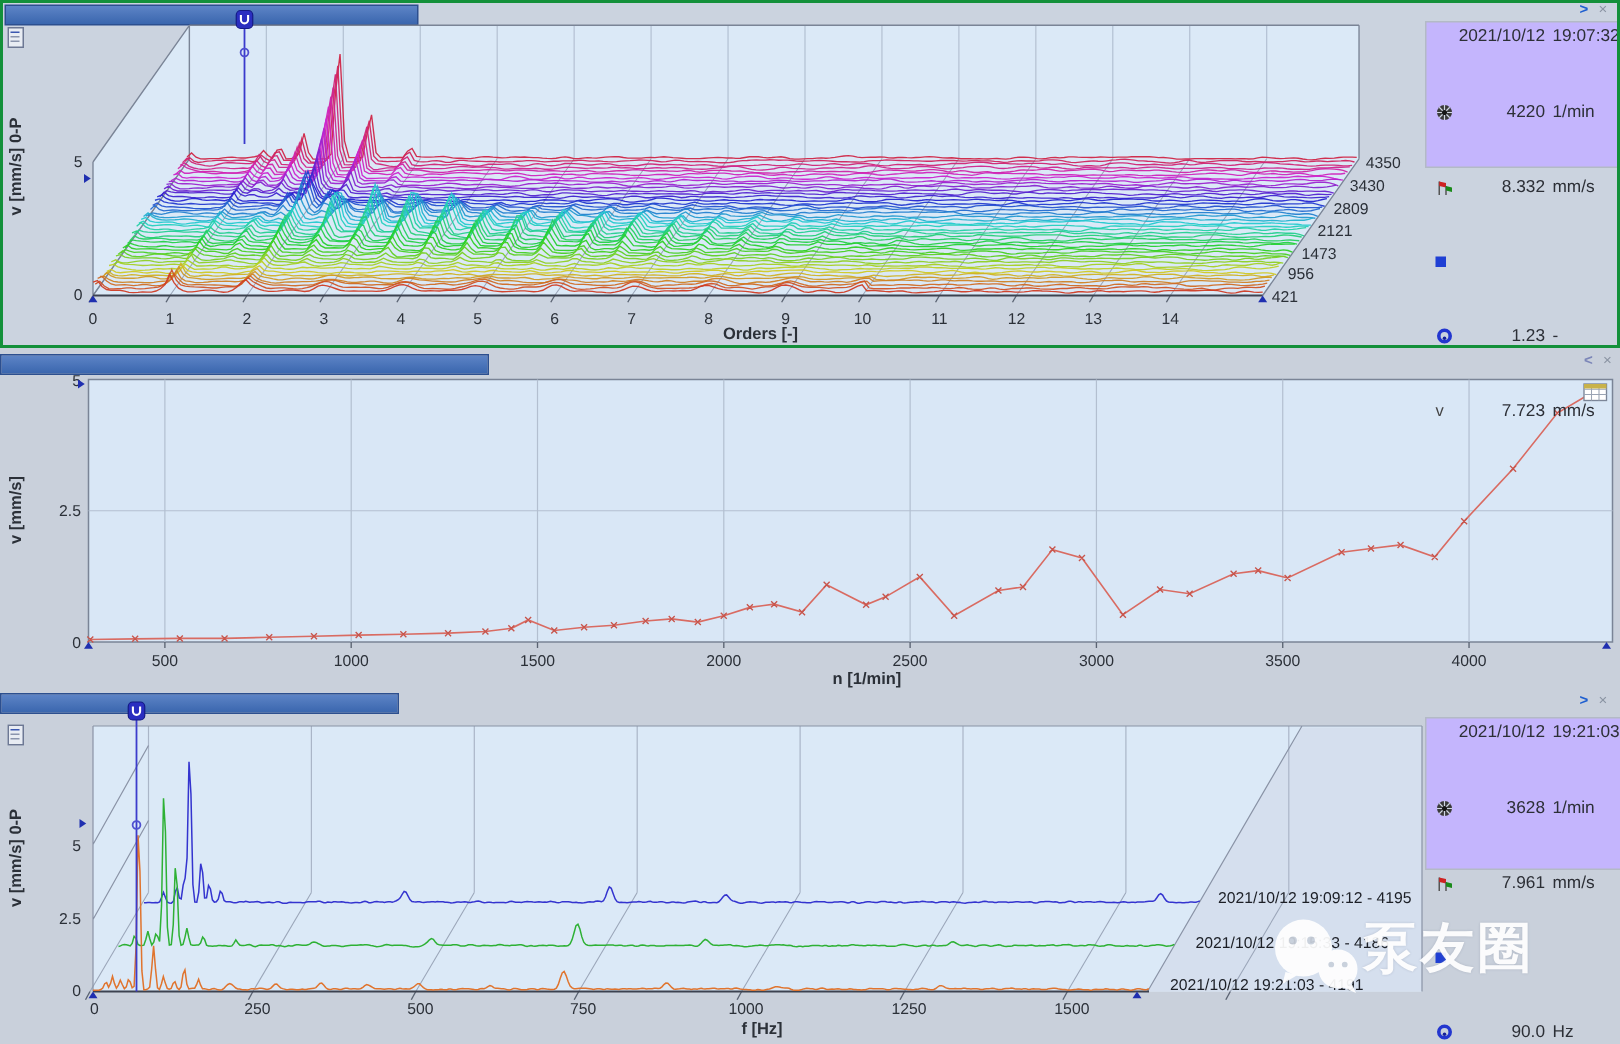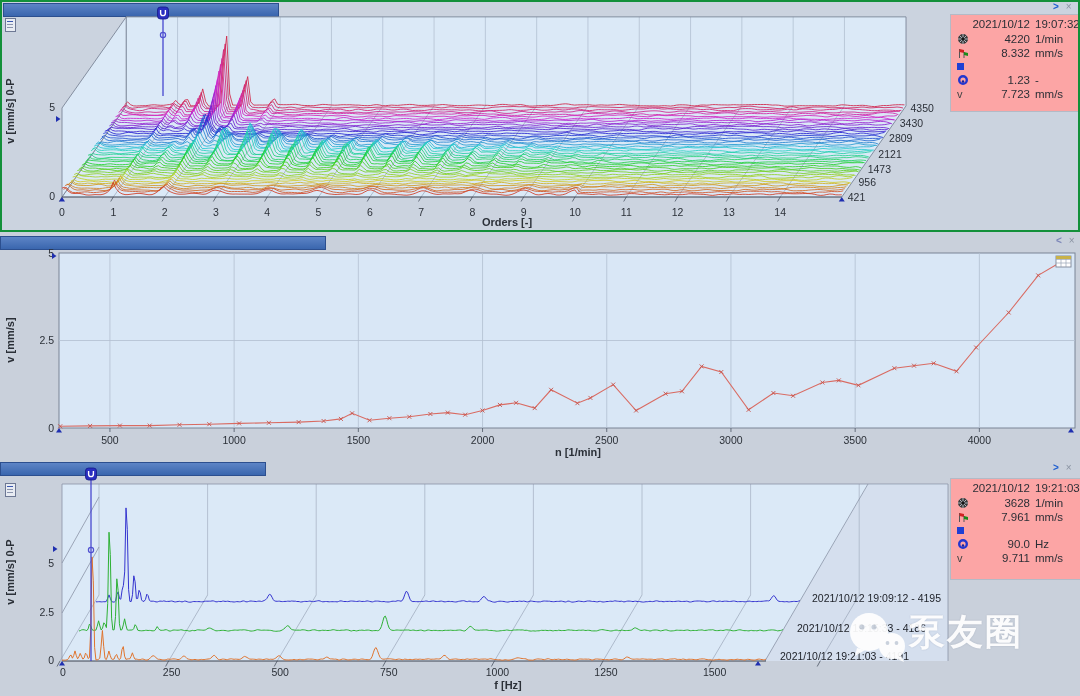--- a/index.html
+++ b/index.html
@@ -8,22 +8,22 @@
   .panel{position:absolute;left:0;width:1080px;}
   .titlebar{position:absolute;height:12px;background:linear-gradient(#5d84c6,#3a66ae);border:1px solid #2c4f8f;z-index:1;}
   .hdr-btns{position:absolute;z-index:7;font-size:10px;line-height:10px;letter-spacing:2px;}
   .hdr-btns .arr{color:#1f5fd0;font-weight:bold;cursor:pointer;}
   .hdr-btns .arr.gray{color:#7c86b8;}
   .hdr-btns .x{color:#8a93a2;cursor:pointer;}
   .corner-icon{position:absolute;width:9px;height:12px;background:#e8ecf3;border:1px solid #6d7894;z-index:3;}
   .corner-icon:before{content:"";position:absolute;left:1px;top:2px;width:6px;height:1px;background:#3a57b0;box-shadow:0 3px 0 #8a94ad,0 6px 0 #8a94ad;}
   svg.plot{position:absolute;left:0;top:0;z-index:2;}
   .green-frame{position:absolute;left:0;top:0;width:1076px;height:228px;border:2px solid #13903a;z-index:6;pointer-events:none;}
-  .info-box{position:absolute;left:950px;width:129px;background:#fca5a5;border:1px solid #b3bac6;border-right:none;z-index:5;font-size:11.5px;color:#2c2f36;}
-  .info-row{display:flex;align-items:center;height:14.5px;padding:0 5px 0 6px;}
+  .info-box{position:absolute;left:950px;width:129px;background:#c4b5fd;border:1px solid #b3bac6;border-right:none;z-index:5;font-size:11.5px;color:#2c2f36;}
+  .info-row{display:flex;align-items:center;height:14.5px;padding:0 5px 0 6px;margin-top:36px;}
   .info-row .ic{width:15px;display:flex;align-items:center;}
   .info-row .val{flex:1;text-align:right;padding-right:5px;}
   .info-row .unit{width:40px;text-align:left;}
   .vlab{font-size:11px;color:#444;}
   .sq{width:7px;height:7px;background:#1f3fd4;display:inline-block;}
   #watermark{position:absolute;left:843px;top:608px;width:237px;height:84px;z-index:9;display:flex;opacity:0.93;pointer-events:none;}
   #watermark .wm-text{color:#ffffff;font-size:36px;font-weight:bold;letter-spacing:2px;text-shadow:0 0 2px rgba(120,130,150,.35);}
 </style>
 </head>
 <body>

